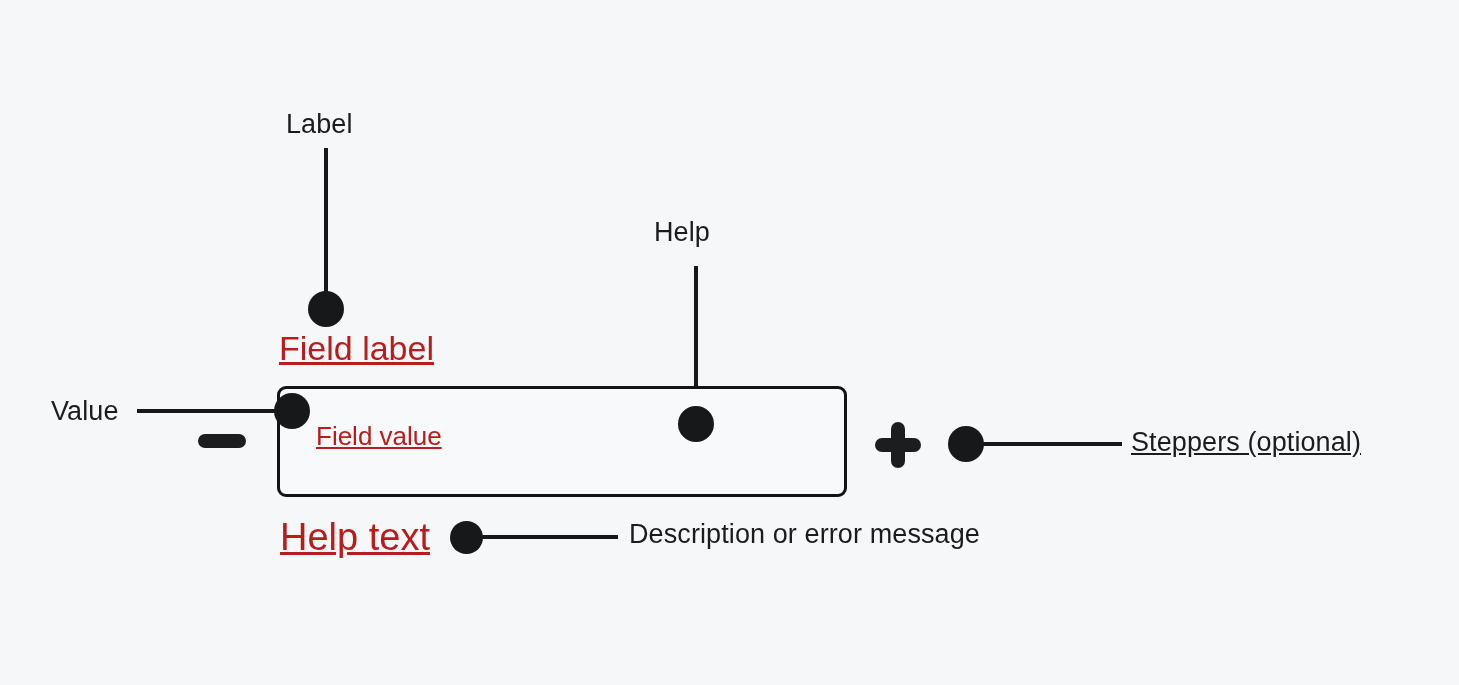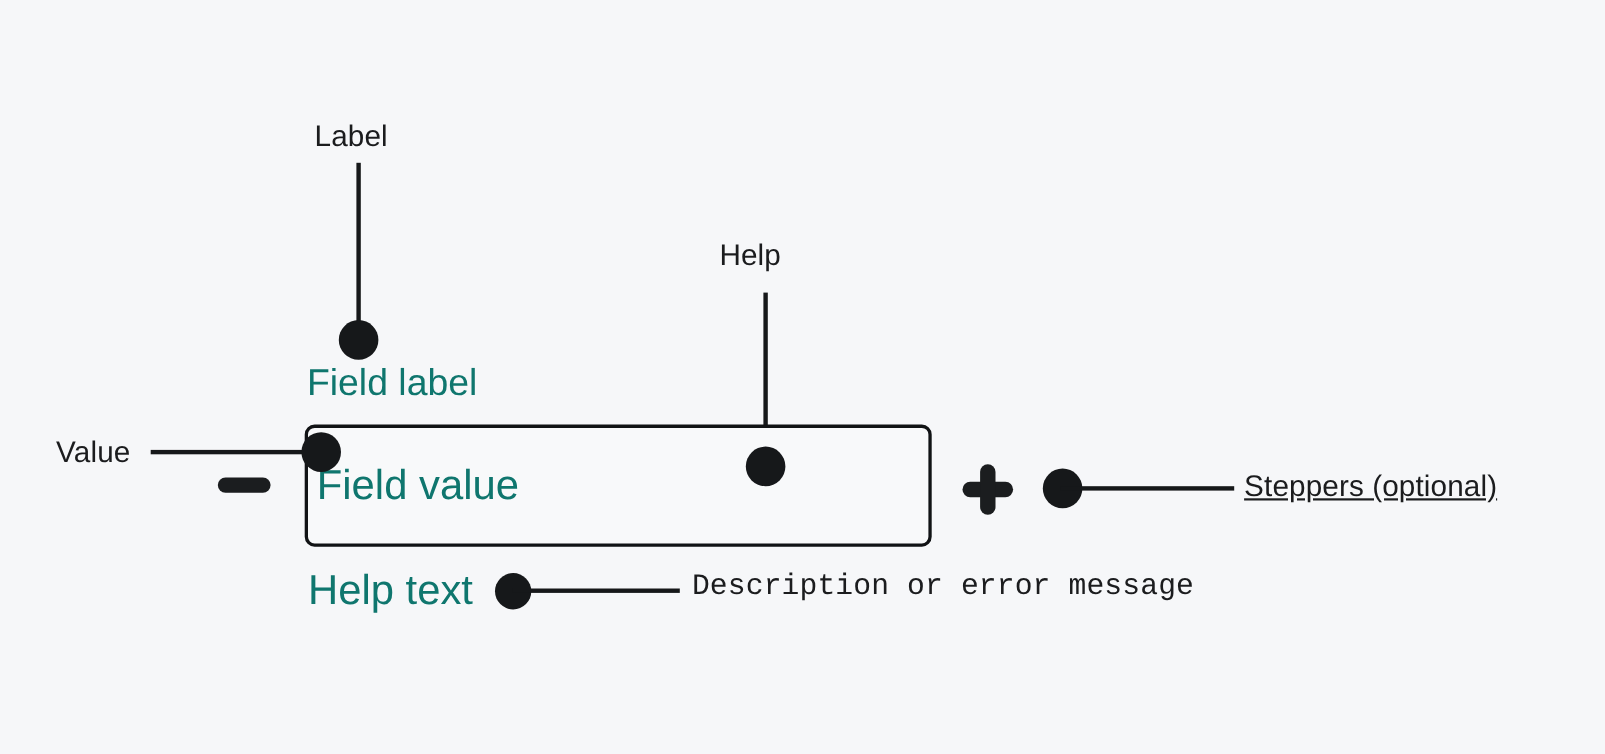--- a/index.html
+++ b/index.html
@@ -28,38 +28,39 @@
     font-size: 27px;
     line-height: 1;
     white-space: nowrap;
     font-weight: 400;
     letter-spacing: 0.1px;
   }
   #callout-label      { left: 286px; top: 111px; }
   #callout-input      { left: 654px; top: 219px; }
   #callout-value      { left: 51px;  top: 398px; }
   #callout-steppers   { left: 1131px; top: 429px; text-decoration: underline; }
-  #callout-helpmsg    { left: 629px; top: 521px; font-family: Liberation Mono, monospace; }
+  #callout-helpmsg    { left: 629px; top: 521px; }
 
   
   .specimen {
     position: absolute;
-    color: #0f766e;
+    color: #b91c1c;
     line-height: 1;
     white-space: nowrap;
+    text-decoration: underline;
   }
   #field-label-text {
     left: 279px;
     top: 331px;
     font-size: 34px;
   }
   #field-value-text {
-    left: 288px;
+    left: 316px;
     top: 423px;
-    font-size: 38px;
+    font-size: 26px;
   }
   #help-text-text {
     left: 280px;
     top: 518px;
     font-size: 38px;
   }
 
   
   #input-box {
     position: absolute;

